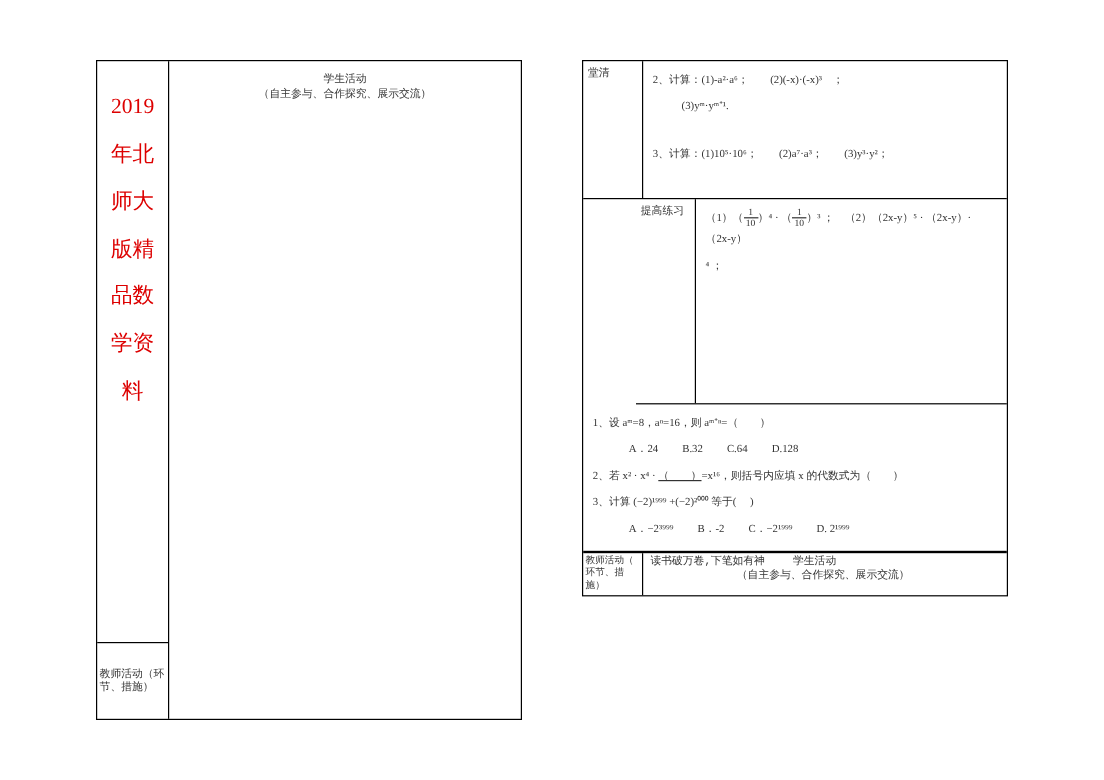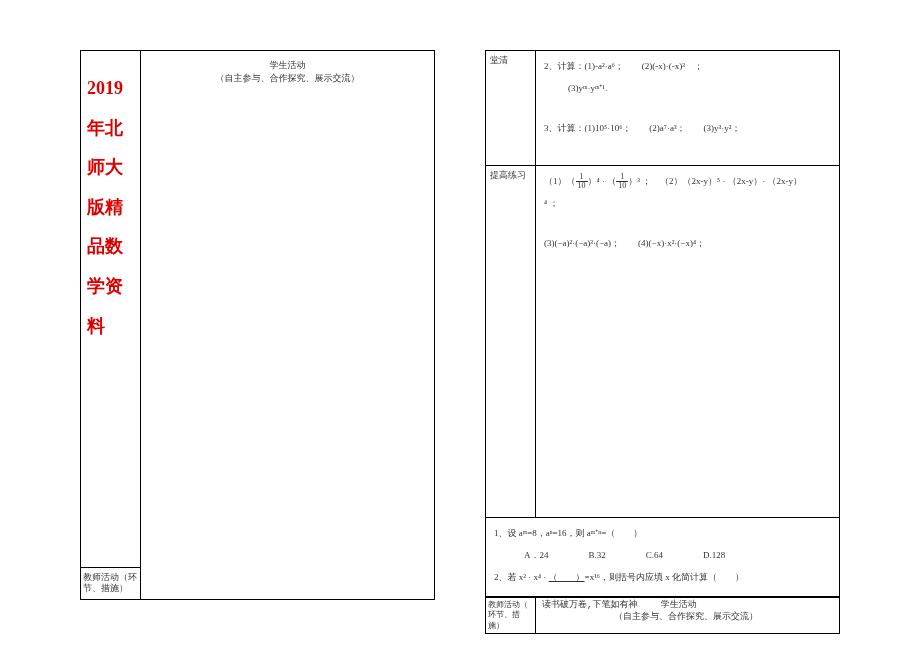--- a/index.html
+++ b/index.html
@@ -24,47 +24,48 @@
     }
     .leftcol {
       width: 60px;
       border-right: 1px solid #000;
       display: flex;
       flex-direction: column;
     }
     .red-title {
       flex: 1;
       color: #d00;
-      font-weight: bold;
+      font-weight: normal;
       font-size: 18px;
+      text-align: center;
       padding: 18px 6px 0 6px;
       line-height: 2.2;
     }
     .teacher-label {
       border-top: 1px solid #000;
-      padding: 4px 2px;
+      padding: 20px 2px;
       font-size: 9px;
       text-align: left;
       line-height: 1.3;
     }
     .rightcol {
       flex: 1;
       padding: 8px 10px;
       font-size: 9px;
     }
     .student-activity {
       text-align: center;
       line-height: 1.4;
     }
     .page-right {
       display: flex;
       border: 1px solid #000;
       position: relative;
       flex-direction: column;
-      height: 584px;
+      height: 447px;
     }
     .row {
       display: flex;
       border-bottom: 1px solid #000;
     }
     .row:last-child { border-bottom: none; }
     .row-label {
       width: 50px;
       border-right: 1px solid #000;
       padding: 4px;
@@ -74,21 +75,21 @@
       line-height: 1.3;
     }
     .row-content {
       flex: 1;
       padding: 6px 8px;
       font-size: 9px;
       line-height: 2.0;
     }
     .row-content p { margin-bottom: 4px; }
     .indent { padding-left: 24px; }
-    .options { display: flex; gap: 40px; padding-left: 30px; }
+    .options { display: flex; gap: 20px; padding-left: 30px; }
     .foot-row .row-label { font-size: 8px; padding: 2px; }
     .footer-text {
       font-size: 9px;
       padding: 2px 6px;
       text-align: left;
       line-height: 1.3;
     }
     .spacer { height: 18px; }
     .frac { display:inline-block; vertical-align: middle; text-align:center; font-size:8px; line-height:1;}
     .frac .top { display:block; border-bottom:1px solid #333; padding:0 2px;}
@@ -117,44 +118,50 @@
     <div class="row-label">堂清</div>
     <div class="row-content">
       <p>2、计算：(1)-a²·a⁶；　　(2)(-x)·(-x)³　；</p>
       <p class="indent">(3)yᵐ·yᵐ⁺¹.</p>
       <div class="spacer"></div>
       <p>3、计算：(1)10⁵·10⁶；　　(2)a⁷·a³；　　(3)y³·y²；</p>
       <div class="spacer"></div>
     </div>
   </div>
 
-  <div class="row" style="flex:1;">
+  <div class="row" style="flex:1;margin-left:44px;">
     <div class="row-label">提高练习</div>
     <div class="row-content">
       <p>
         <span>（1）（</span><span class="frac"><span class="top">1</span><span class="bot">10</span></span><span>）⁴ · （</span><span class="frac"><span class="top">1</span><span class="bot">10</span></span><span>）³ ；　（2）（2x-y）⁵ · （2x-y）· （2x-y）</span>
       </p>
       <p>⁴ ；</p>
       <div class="spacer"></div>
-      <p>(3)(−a)²·(−a)³·(−a)；　　(4)(−x)·x²·(−x)⁴；</p>
       <div class="spacer"></div>
     </div>
   </div>
 
   <div class="row" style="flex:0 0 auto;">
     <div class="row-content">
       <p>1、设 aᵐ=8，aⁿ=16，则 aᵐ⁺ⁿ=（　　）</p>
       <p class="options">
         <span>A．24</span>
         <span>B.32</span>
         <span>C.64</span>
         <span>D.128</span>
       </p>
       <p>
-        <span>2、若 x² · x⁴ · </span><span class="ul">（　　）</span><span>=x¹⁶，则括号内应填 x 化简计算（　　）</span>
+        <span>2、若 x² · x⁴ · </span><span class="ul">（　　）</span><span>=x¹⁶，则括号内应填 x 的代数式为（　　）</span>
+      </p>
+      <p>3、计算 (−2)¹⁹⁹⁹ +(−2)²⁰⁰⁰ 等于(　 )</p>
+      <p class="options">
+        <span>A．−2³⁹⁹⁹</span>
+        <span>B．-2</span>
+        <span>C．−2¹⁹⁹⁹</span>
+        <span>D. 2¹⁹⁹⁹</span>
       </p>
     </div>
   </div>
 
   <div class="row foot-row" style="flex:0 0 auto; border-top:1px solid #000;font-family:Liberation Mono, monospace;">
     <div class="row-label">教师活动（ 环节、措施）</div>
     <div class="footer-text" style="flex:1;">
       <span>读书破万卷,下笔如有神</span>
       　　<span>学生活动</span><br>
       　　　　　　　　<span>（自主参与、合作探究、展示交流）</span>

